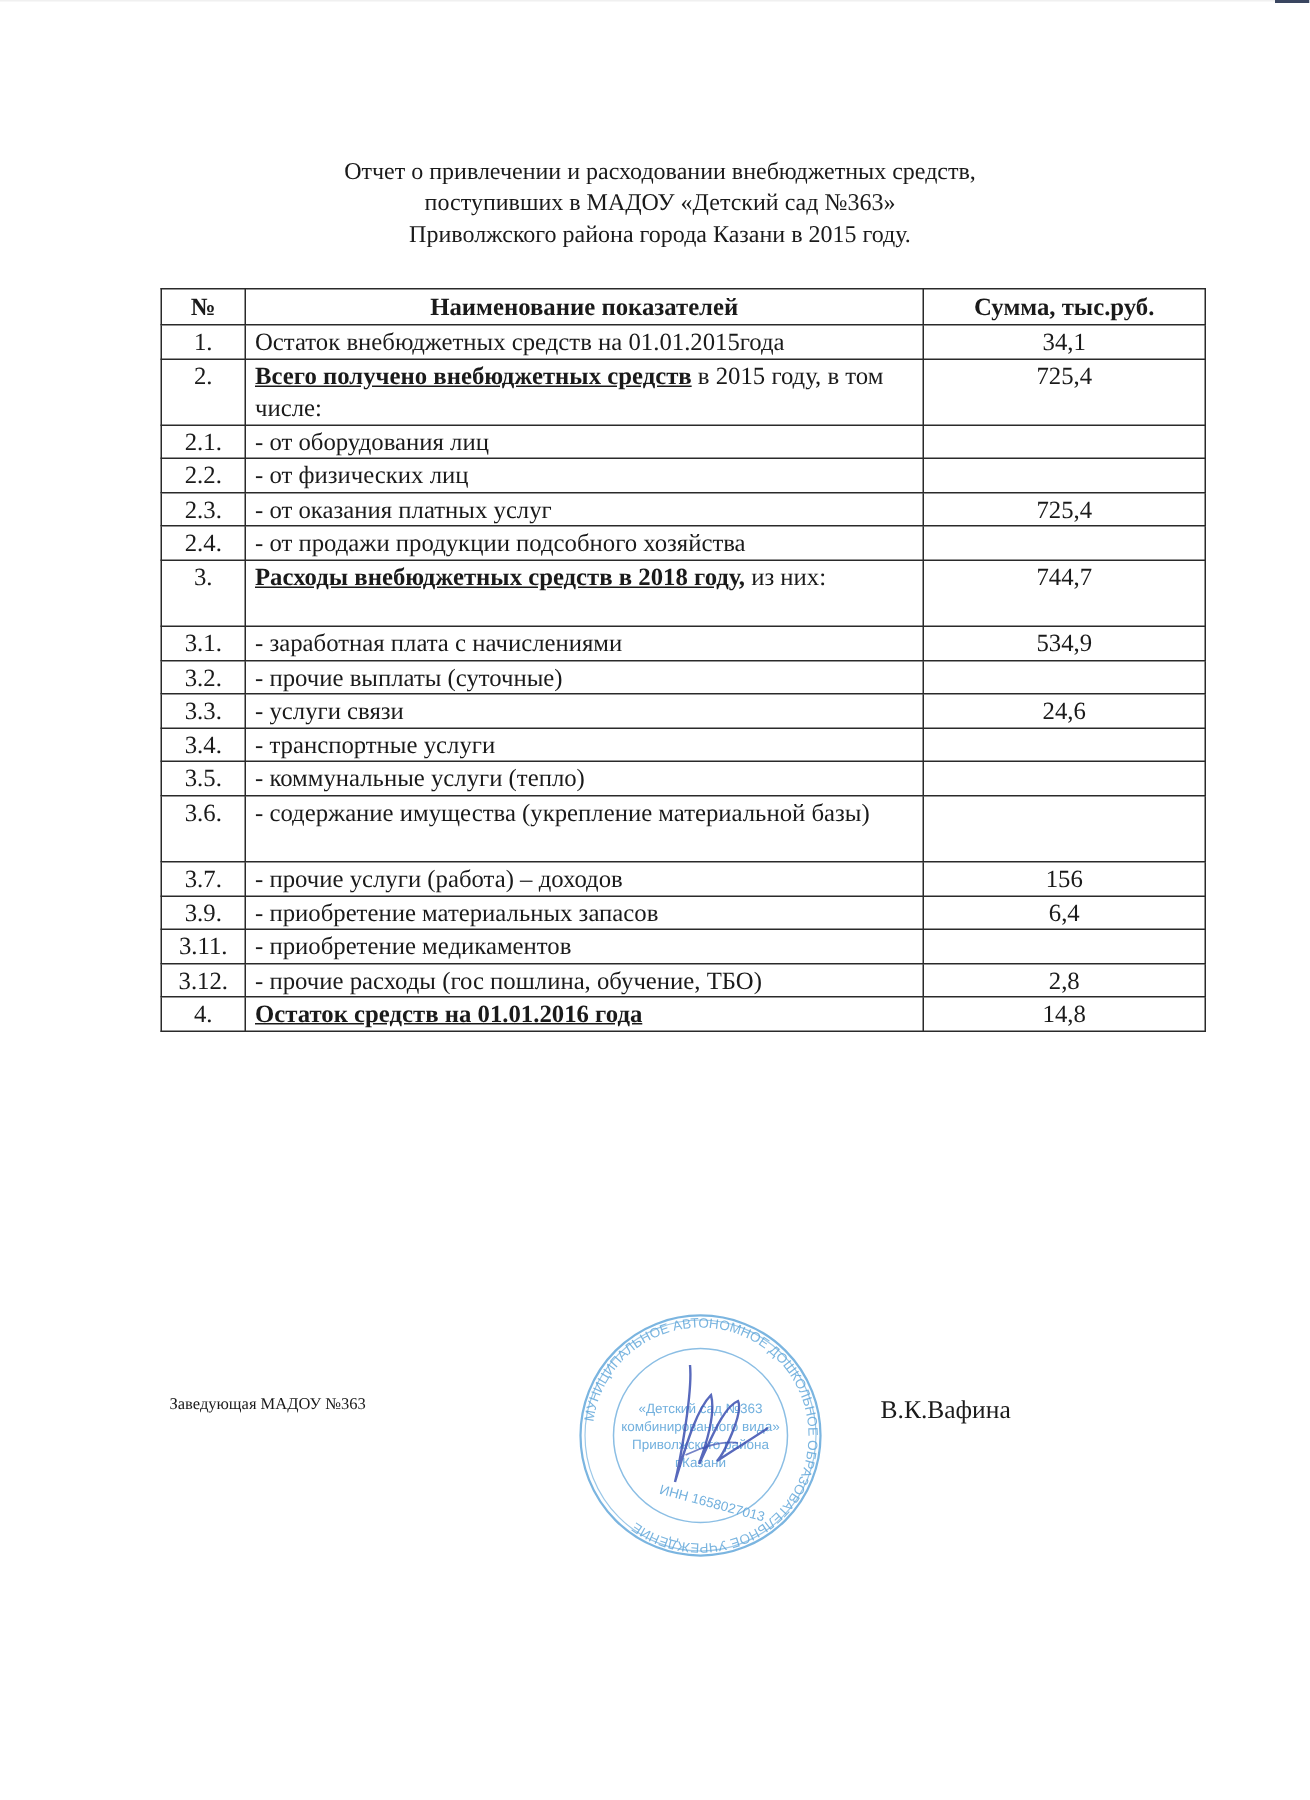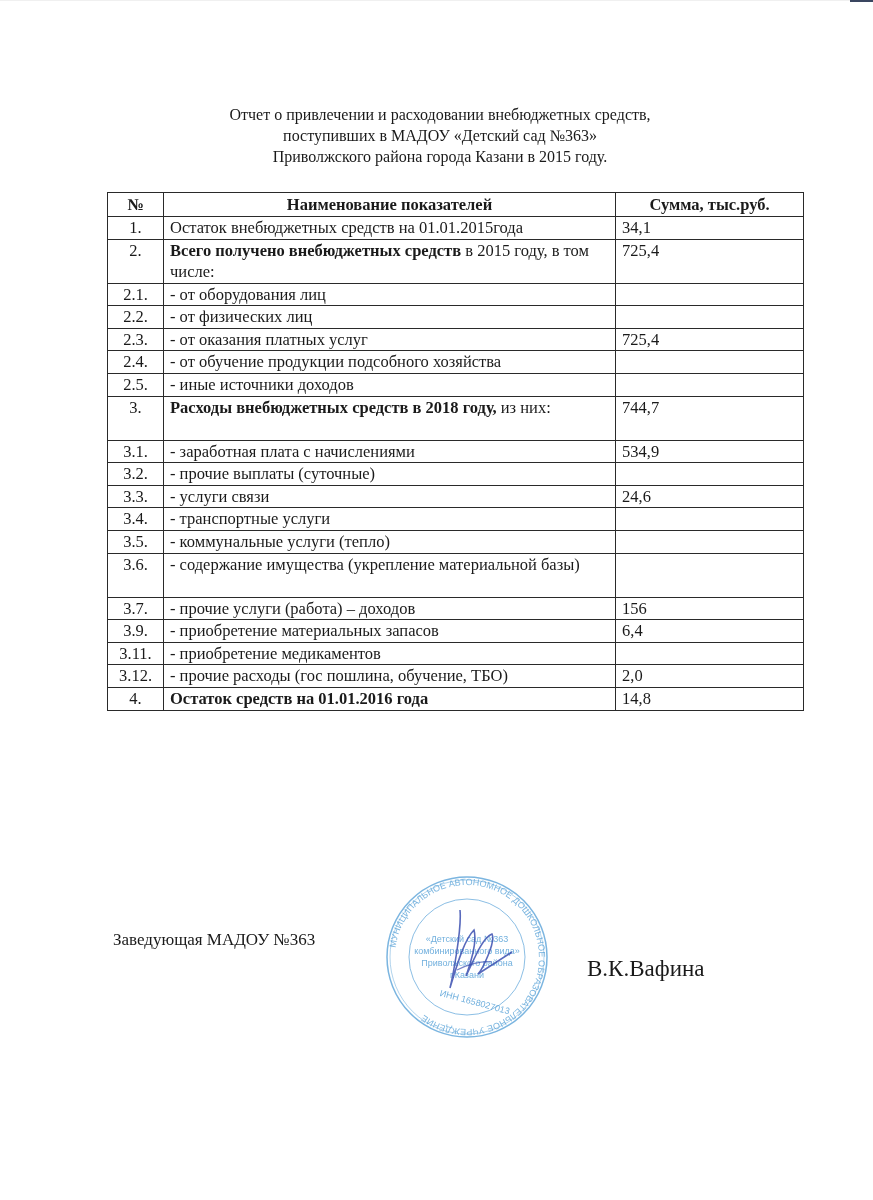--- a/index.html
+++ b/index.html
@@ -20,29 +20,29 @@
   }
   table.report td, table.report th {
     border: 1.4px solid #2a2a2a; padding: 0 6px; vertical-align: top; line-height: 21px;
   }
   table.report th { font-weight: bold; height: 23px; text-align: center; vertical-align: middle; }
   col.c1 { width: 56px; }
   col.c2 { width: 452px; }
   col.c3 { width: 188px; }
   td.num { text-align: center; padding: 0 2px; }
   td.name { text-align: left; padding-left: 4px; margin-top: 30px; }
-  td.sum { }
+  td.sum { text-align: center; }
   tr.r1 td { height: 21.6px; }
   tr.r2 td { height: 43px; }
-  .bold { font-weight: bold; }
+  .bold { font-weight: bold; text-decoration: underline; }
   .sign {
-    position: absolute; top: 930px; left: 113px; font-size: 17px;
+    position: absolute; top: 930px; left: 113px; font-size: 11px;
   }
   .signer {
-    position: absolute; top: 930px; left: 587px; font-size: 23px; margin-top: 26px;
+    position: absolute; top: 930px; left: 587px; font-size: 17px;
   }
   .stamp {
     position: absolute; left: 382px; top: 870px; width: 170px; height: 175px;
   }
 </style>
 </head>
 <body>
 
 <div class="topline"></div>
 <div class="topbar"></div>
@@ -87,26 +87,21 @@
         <td class="name"><span>- от физических лиц</span></td>
         <td class="sum"></td>
       </tr>
       <tr class="r1">
         <td class="num">2.3.</td>
         <td class="name"><span>- от оказания платных услуг</span></td>
         <td class="sum">725,4</td>
       </tr>
       <tr class="r1">
         <td class="num">2.4.</td>
-        <td class="name"><span>- от обучение продукции подсобного хозяйства</span></td>
-        <td class="sum"></td>
-      </tr>
-      <tr class="r1">
-        <td class="num">2.5.</td>
-        <td class="name"><span>- иные источники доходов</span></td>
+        <td class="name"><span>- от продажи продукции подсобного хозяйства</span></td>
         <td class="sum"></td>
       </tr>
       <tr class="r2">
         <td class="num">3.</td>
         <td class="name"><span class="bold">Расходы  внебюджетных средств в 2018 году,</span><span> из них:</span></td>
         <td class="sum">744,7</td>
       </tr>
       <tr class="r1">
         <td class="num">3.1.</td>
         <td class="name"><span>- заработная плата с начислениями</span></td>
@@ -148,21 +143,21 @@
         <td class="sum">6,4</td>
       </tr>
       <tr class="r1">
         <td class="num">3.11.</td>
         <td class="name"><span>- приобретение медикаментов</span></td>
         <td class="sum"></td>
       </tr>
       <tr class="r1">
         <td class="num">3.12.</td>
         <td class="name"><span>- прочие расходы (гос пошлина, обучение, ТБО)</span></td>
-        <td class="sum">2,0</td>
+        <td class="sum">2,8</td>
       </tr>
       <tr class="r1">
         <td class="num" style="font-weight: normal;">4.</td>
         <td class="name"><span class="bold">Остаток средств на 01.01.2016 года</span><span></span></td>
         <td class="sum">14,8</td>
       </tr>
     </tbody>
 </table>
 
 <div class="sign">Заведующая МАДОУ №363</div>

